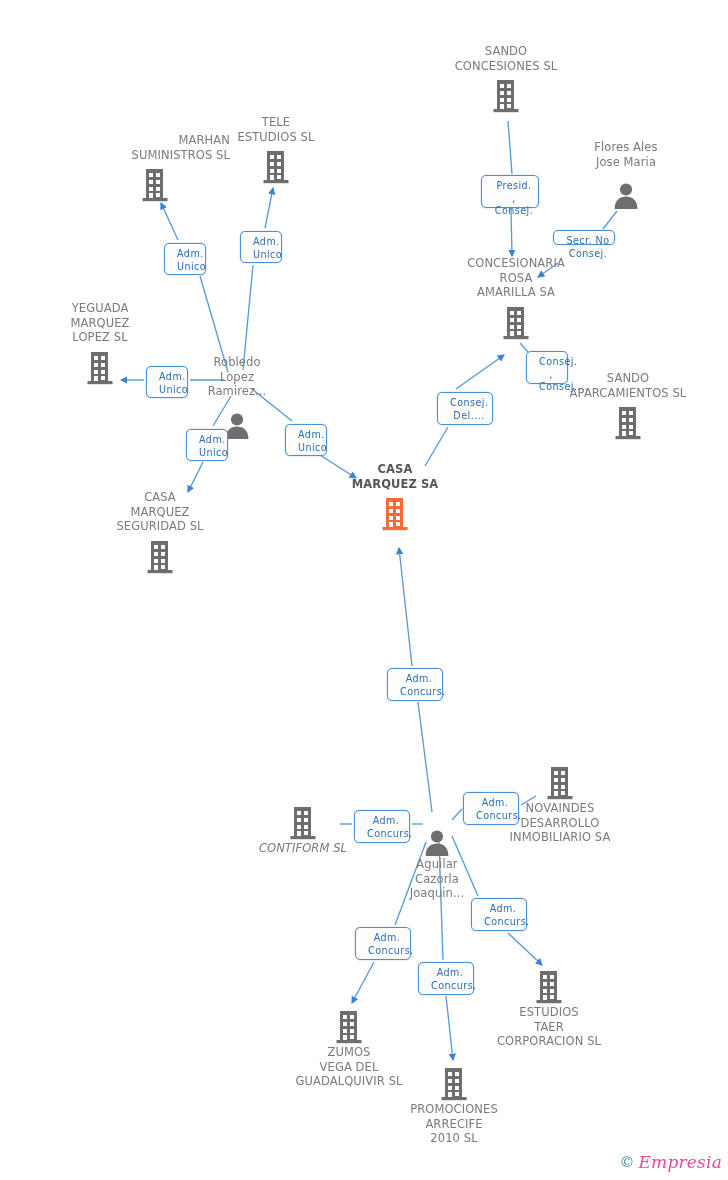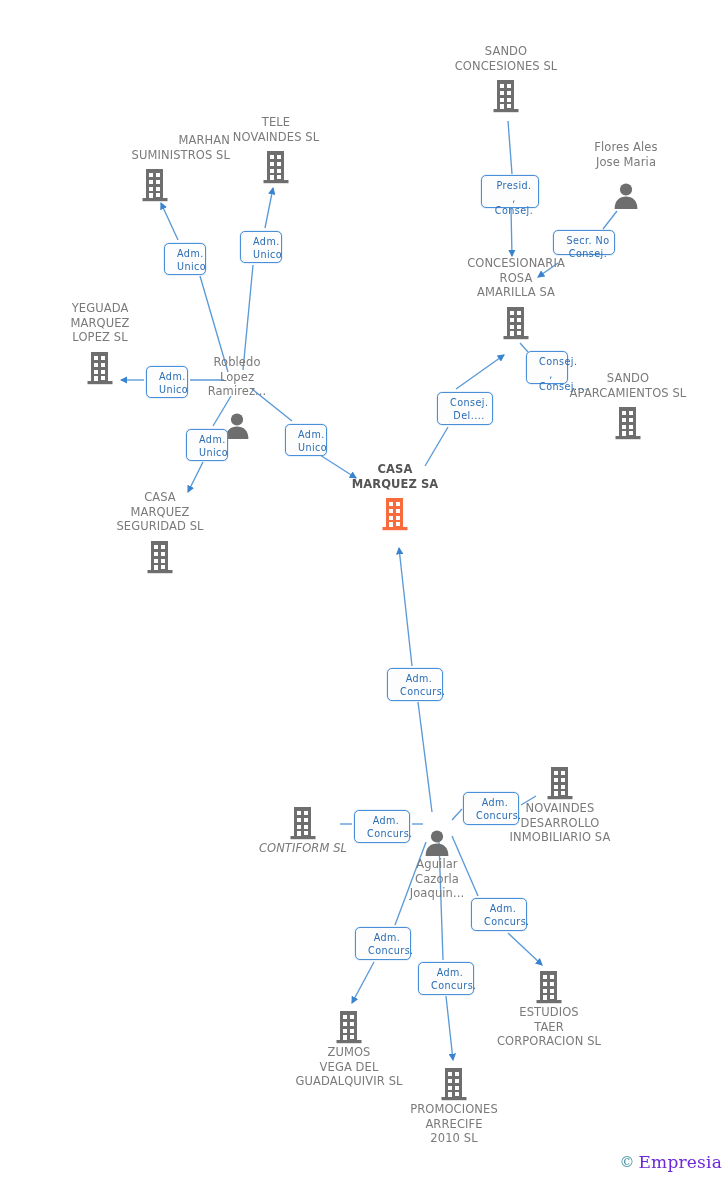--- a/index.html
+++ b/index.html
@@ -77,23 +77,24 @@
     display: flex;
     align-items: center;
     gap: 4px;
   }
   .wm-c {
     color: #3d8fa0;
     font-size: 15px;
     font-family: "DejaVu Serif", serif;
   }
   .wm-t {
-    color: #6d28d9;
+    color: #ec4899;
     font-size: 17px;
     font-family: "DejaVu Serif", serif;
+    font-style: italic;
     letter-spacing: 0.2px;
   }
 </style>
 </head>
 <body>
 
 <div id="canvas">
 
   <svg id="edges" viewBox="0 0 728 1180" width="728" height="1180">
     <defs>
@@ -163,21 +164,21 @@
         <rect x="7" y="19" width="4" height="4" fill="#ffffff"></rect>
         <rect x="14" y="19" width="4" height="4" fill="#ffffff"></rect>
         <rect x="7" y="25" width="4" height="5" fill="#ffffff"></rect>
         <rect x="14" y="25" width="4" height="4" fill="#ffffff"></rect>
       </svg>
     </div>
   </div>
 
   <div class="node label-above" style="left:276px; top:115px;">
     <div class="ntext">TELE
-NOVAINDES SL</div>
+ESTUDIOS SL</div>
     <div class="icon-wrap">
       <svg class="ico" width="26" height="34" viewBox="0 0 26 34">
           <rect x="4" y="1" width="17" height="29" fill="#6e6e6e"></rect>
           <rect x="0.5" y="30" width="25" height="3.2" fill="#6e6e6e"></rect>
           <rect x="7" y="5" width="4" height="4" fill="#fff"></rect>
           <rect x="14" y="5" width="4" height="4" fill="#fff"></rect>
           <rect x="7" y="12" width="4" height="4" fill="#fff"></rect>
           <rect x="14" y="12" width="4" height="4" fill="#fff"></rect>
           <rect x="7" y="19" width="4" height="4" fill="#fff"></rect>
           <rect x="14" y="19" width="4" height="4" fill="#fff"></rect>
@@ -436,21 +437,21 @@
 TAER
 CORPORACION SL</div>
   </div>
 
   <div class="edge-label" style="left:164px; top:243px; width:42px; height:32px;">Adm.
 Unico</div>
   <div class="edge-label" style="left:240px; top:231px; width:42px; height:32px;">Adm.
 Unico</div>
   <div class="edge-label" style="left:481px; top:175px; width:58px; height:33px;">Presid. ,
 Consej.</div>
-  <div class="edge-label" style="left:553px; top:230px; width:62px; height:25px;">Secr. No
+  <div class="edge-label" style="left:553px; top:230px; width:62px; height:15px;">Secr. No
 Consej.</div>
   <div class="edge-label" style="left:146px; top:366px; width:42px; height:32px;">Adm.
 Unico</div>
   <div class="edge-label" style="left:526px; top:351px; width:42px; height:33px;">Consej. ,
 Consej....</div>
   <div class="edge-label" style="left:186px; top:429px; width:42px; height:32px;">Adm.
 Unico</div>
   <div class="edge-label" style="left:285px; top:424px; width:42px; height:32px;">Adm.
 Unico</div>
   <div class="edge-label" style="left:437px; top:392px; width:56px; height:33px;">Consej.

